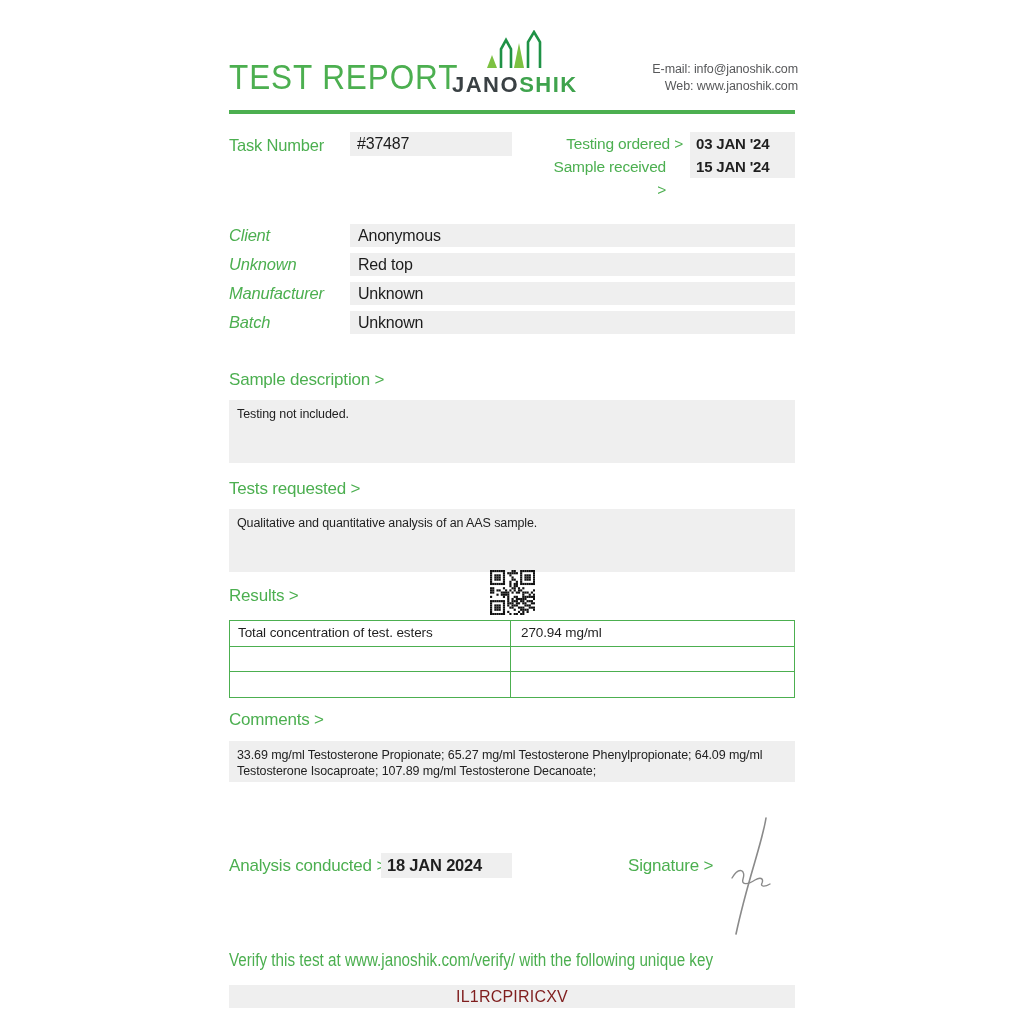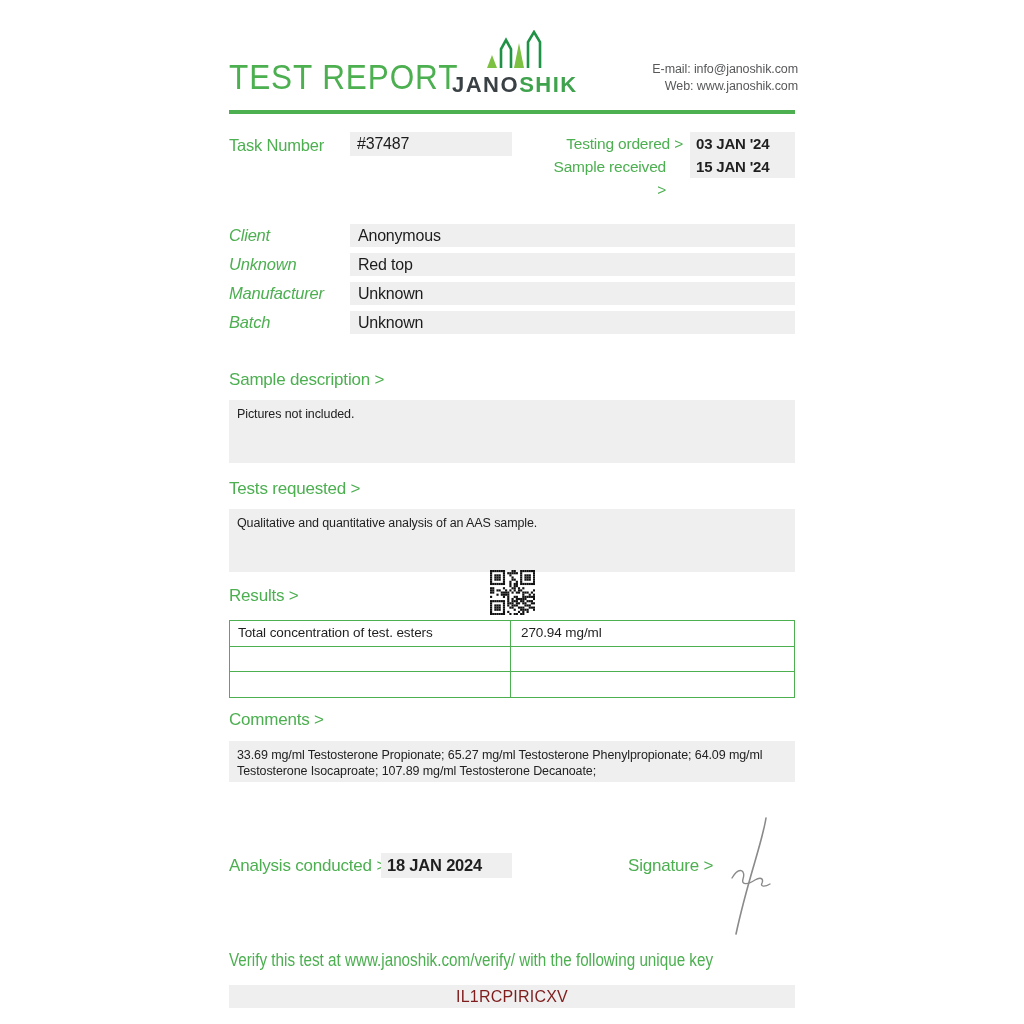--- a/index.html
+++ b/index.html
@@ -98,21 +98,21 @@
 <div class="abs glabel frow-label" style="top:253px;">Unknown</div>
 <div class="abs gbox valuetext frow-box" style="top:253px;">Red top</div>
 
 <div class="abs glabel frow-label" style="top:282px;">Manufacturer</div>
 <div class="abs gbox valuetext frow-box" style="top:282px;">Unknown</div>
 
 <div class="abs glabel frow-label" style="top:311px;">Batch</div>
 <div class="abs gbox valuetext frow-box" style="top:311px;">Unknown</div>
 
 <div class="abs heading" style="left:229px;top:370px;">Sample description &gt;</div>
-<div class="abs gbox secbox bodytext" style="top:400px;height:63px;">Pictures not included.</div>
+<div class="abs gbox secbox bodytext" style="top:400px;height:63px;">Testing not included.</div>
 
 <div class="abs heading" style="left:229px;top:479px;">Tests requested &gt;</div>
 <div class="abs gbox secbox bodytext" style="top:509px;height:63px;">Qualitative and quantitative analysis of an AAS sample.</div>
 
 <svg class="abs" style="left:490px;top:570px;" width="45.15" height="45.15" viewBox="0 0 45.15 45.15" fill="#111">
     <rect x="0.00" y="0.00" width="2.15" height="2.15"></rect>
     <rect x="2.15" y="0.00" width="2.15" height="2.15"></rect>
     <rect x="4.30" y="0.00" width="2.15" height="2.15"></rect>
     <rect x="6.45" y="0.00" width="2.15" height="2.15"></rect>
     <rect x="8.60" y="0.00" width="2.15" height="2.15"></rect>

